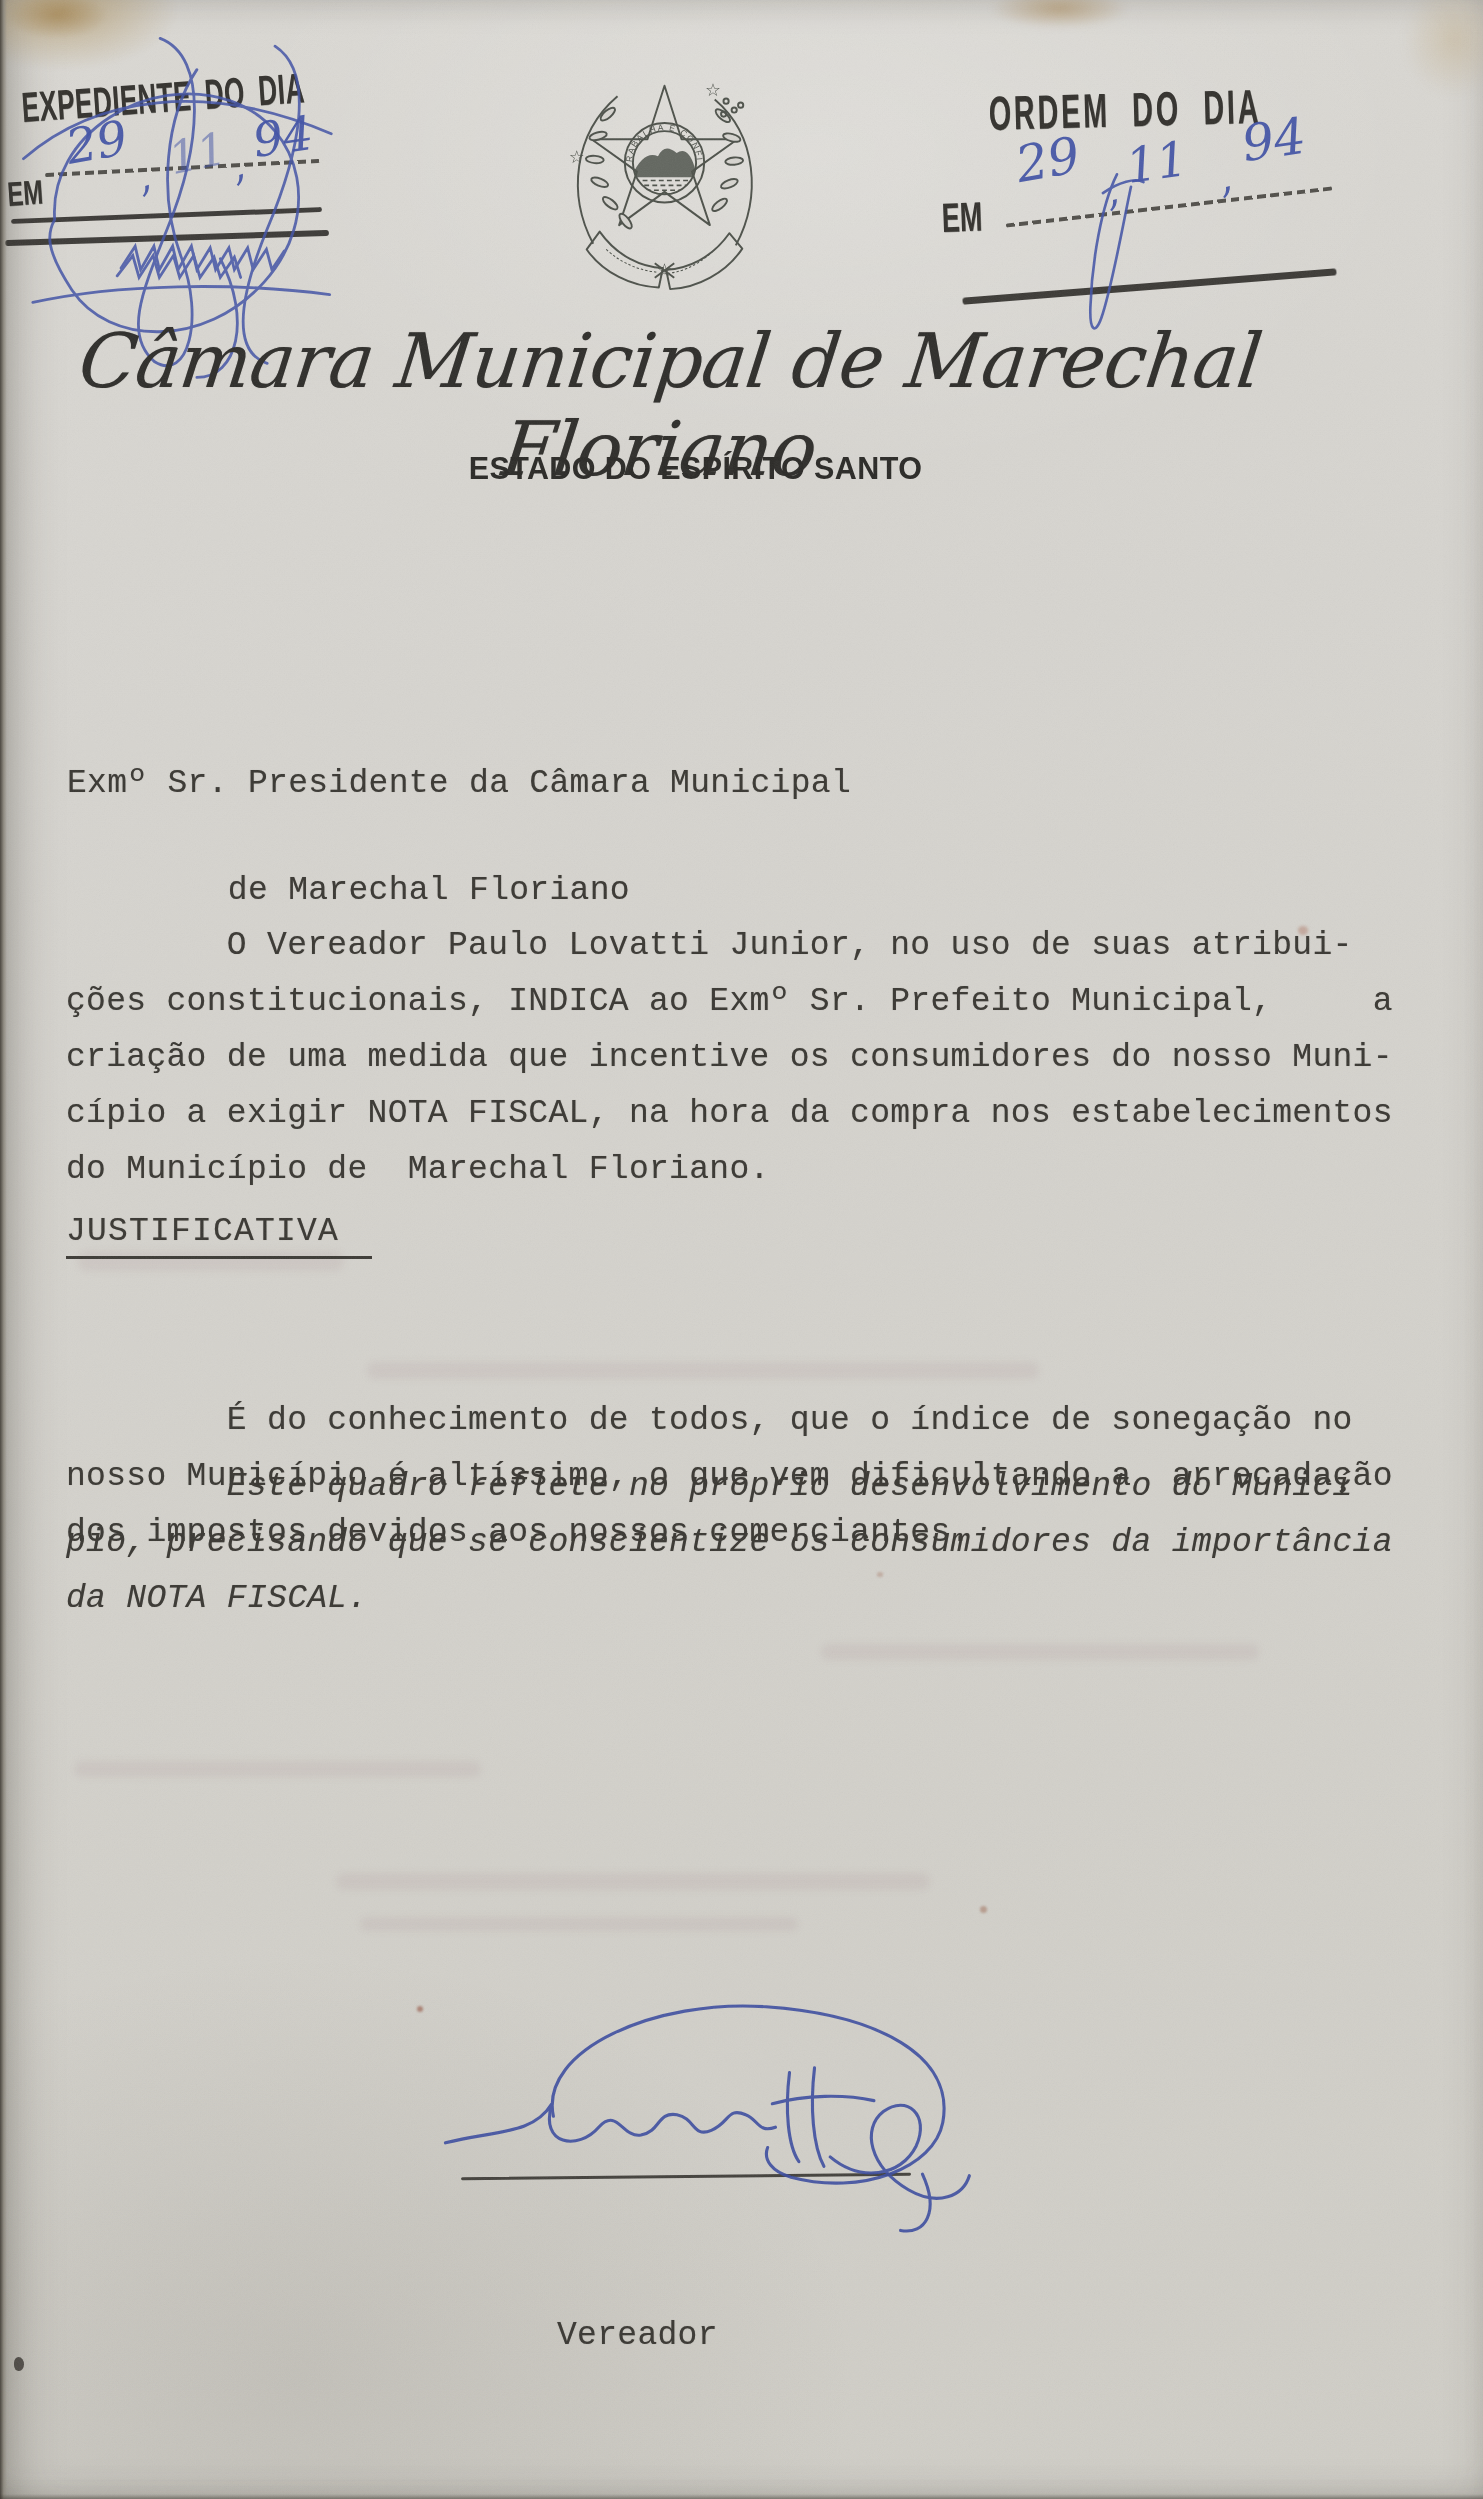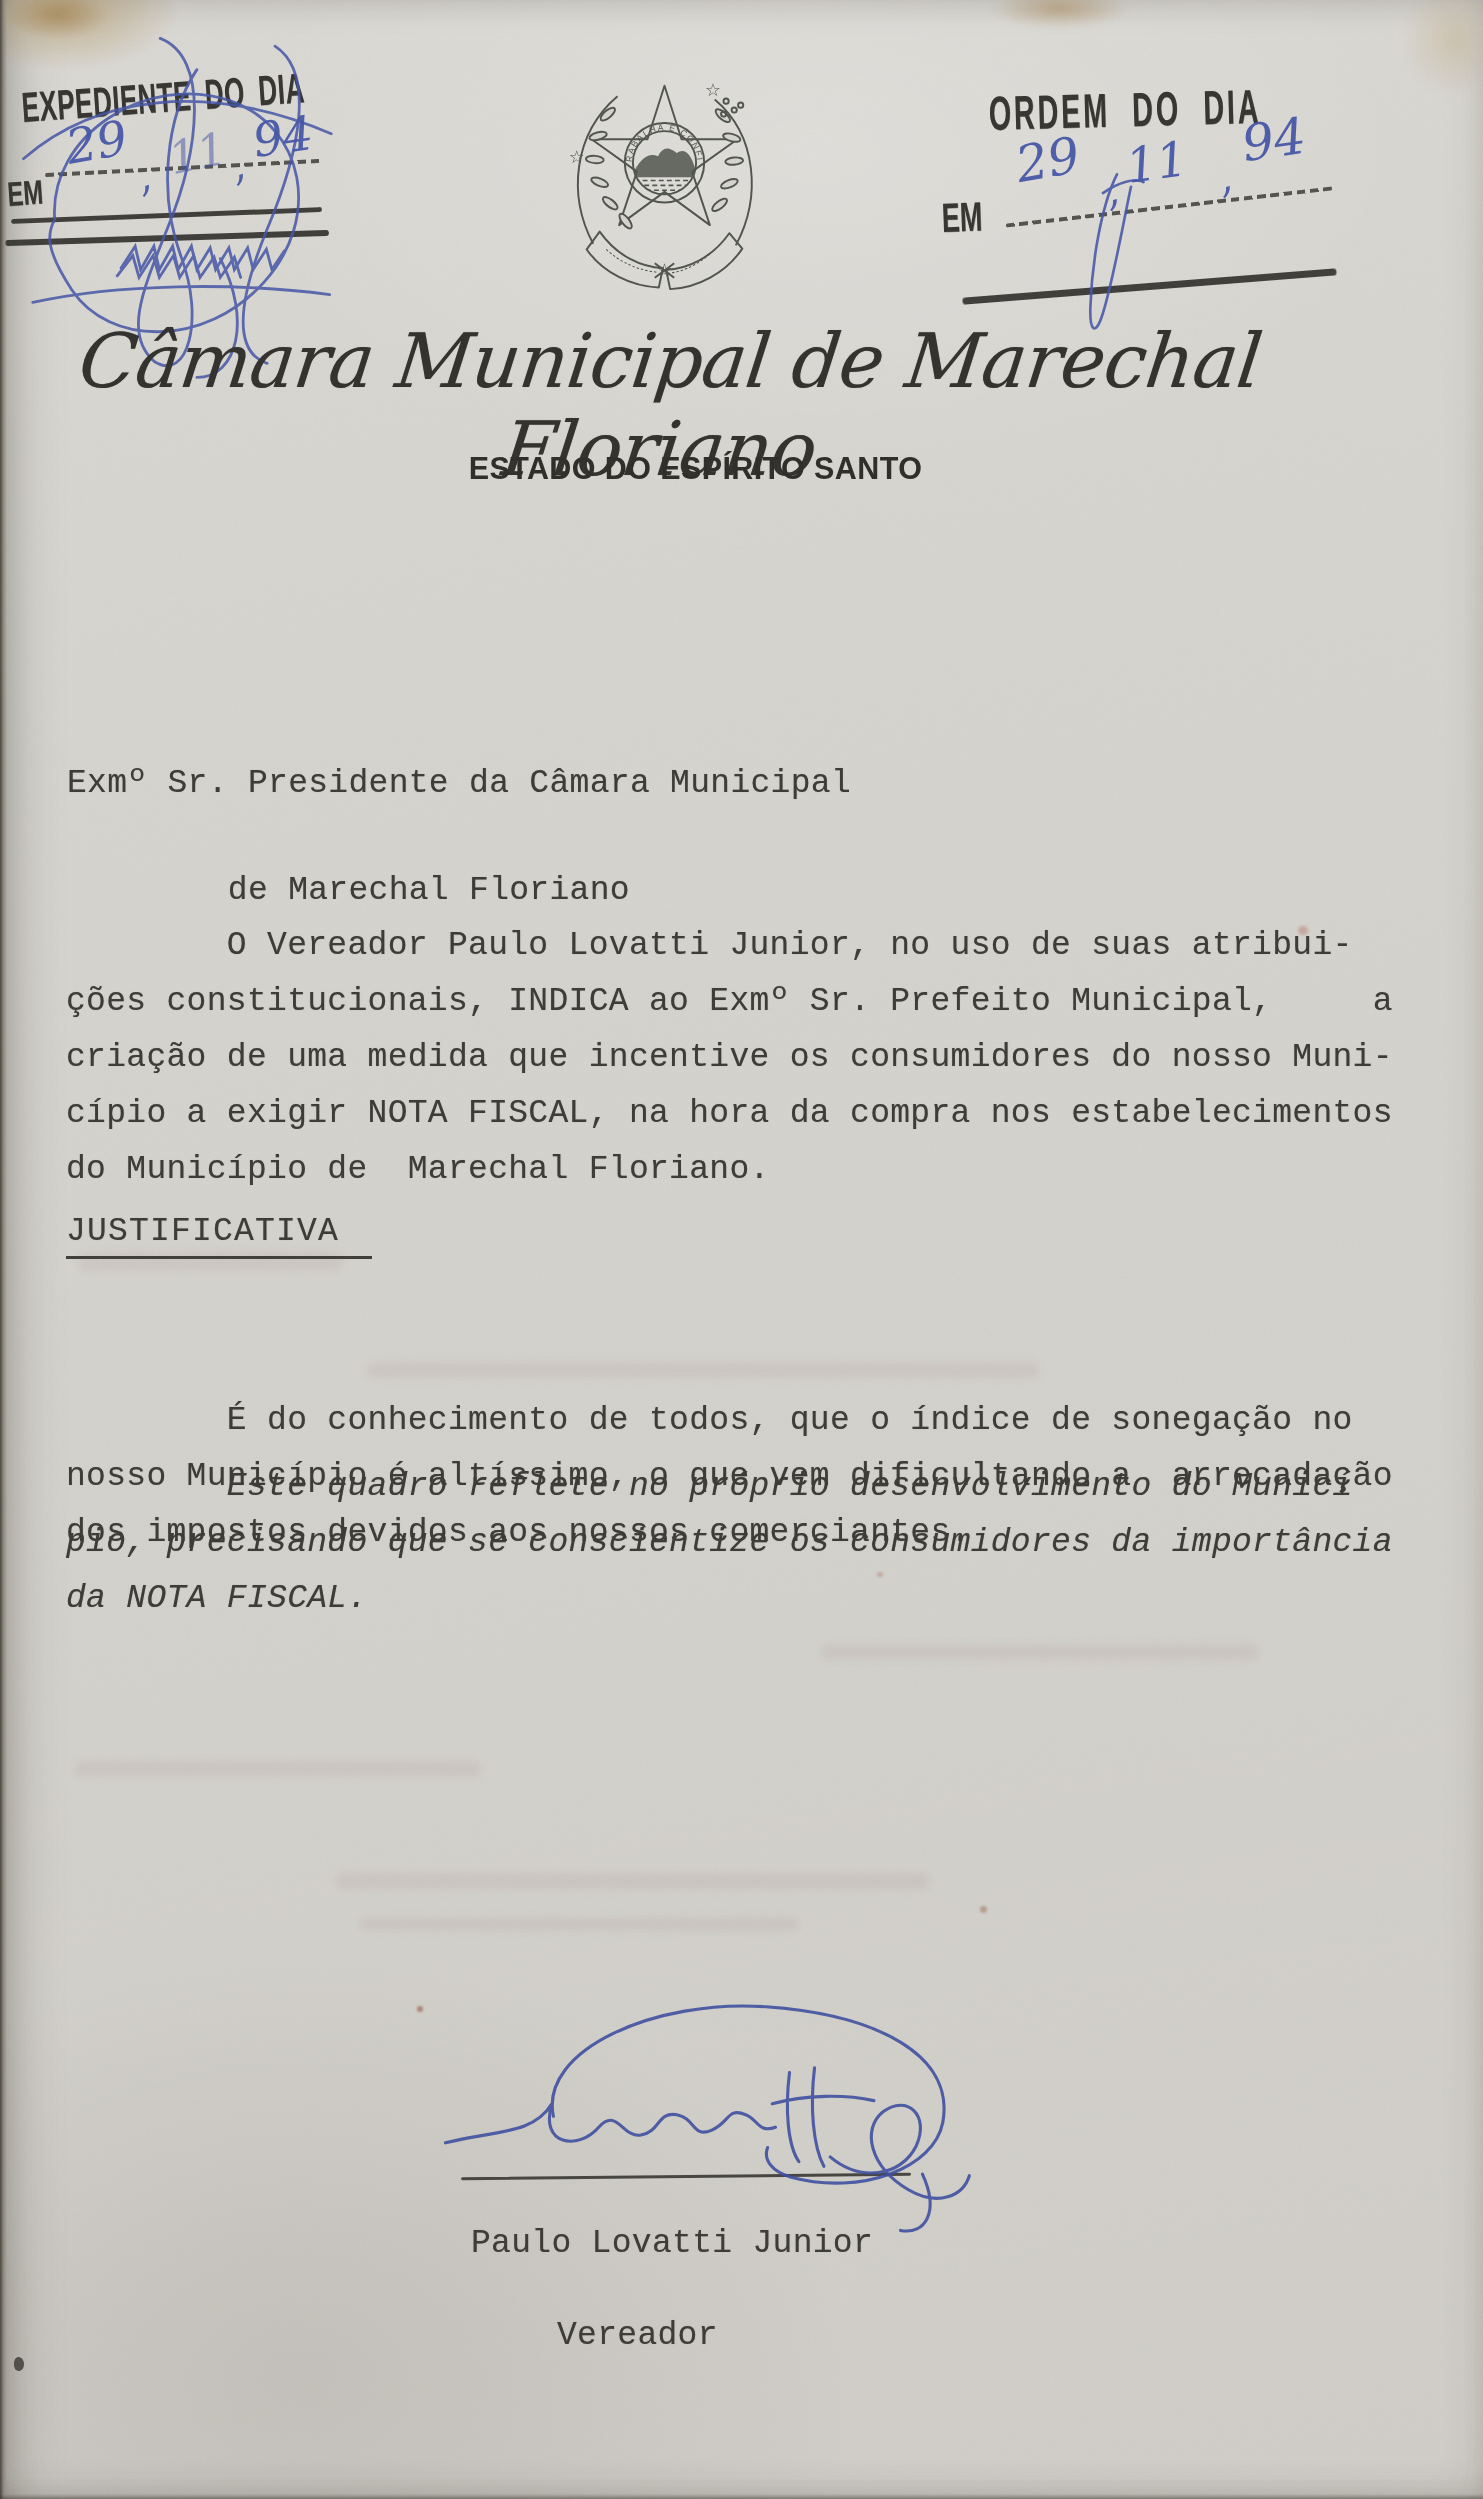--- a/index.html
+++ b/index.html
@@ -194,21 +194,20 @@
       <path d="M168,178 C150,92 300,28 440,38 C582,48 682,100 666,186 C655,244 562,280 472,256 C448,249 436,234 442,218"></path>
       <path d="M30,212 C92,196 142,202 166,162 C150,216 200,222 226,192 C250,166 256,206 280,202 C306,197 300,172 326,176 C350,181 346,206 370,196 C394,186 390,166 414,176 C430,182 430,200 452,192"></path>
       <path d="M470,122 C464,170 468,216 482,236"></path>
       <path d="M502,116 C496,166 500,216 514,242"></path>
       <path d="M448,162 C490,150 542,150 578,158"></path>
       <path d="M522,230 C560,262 612,256 632,216 C650,176 620,150 590,172 C562,194 572,242 622,272 C660,294 692,280 700,254"></path>
       <path d="M640,252 C662,300 644,330 612,324"></path>
     </g>
   </svg>
 
-  <div class="abs mono single" style="left:471px;top:2224px;">Paulo Lovatti Junior</div>
   <div class="abs mono single" style="left:557px;top:2316px;">Vereador</div>
 
   <svg class="grain" width="1483" height="2500" viewBox="0 0 1897 3197">
     <filter id="noise">
         <feTurbulence type="fractalNoise" baseFrequency="0.8" numOctaves="2" stitchTiles="stitch"></feTurbulence>
         <feColorMatrix type="saturate" values="0"></feColorMatrix>
       </filter>
     <rect width="1897" height="3197" filter="url(#noise)"></rect>
   </svg>
   <div class="abs edgeL"></div>

